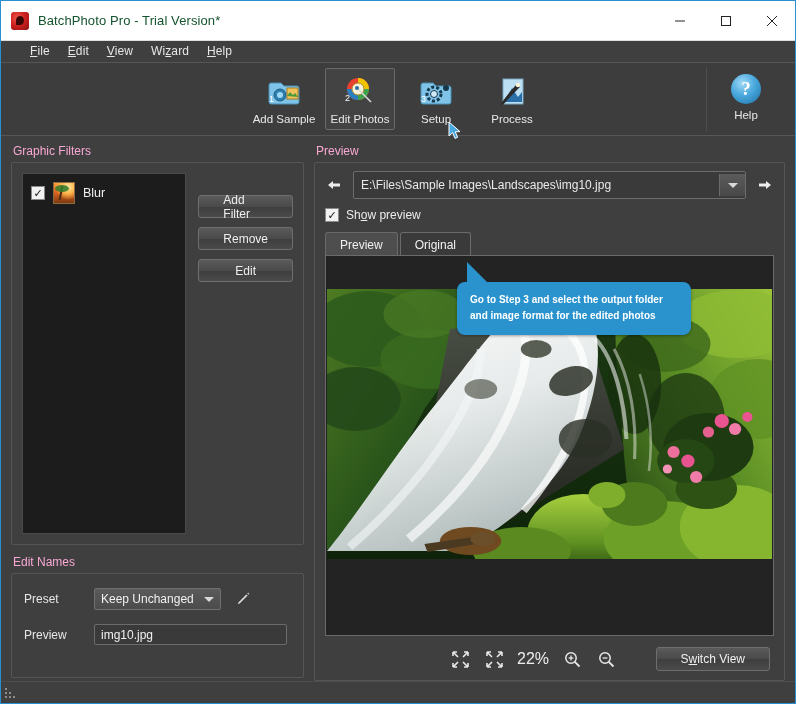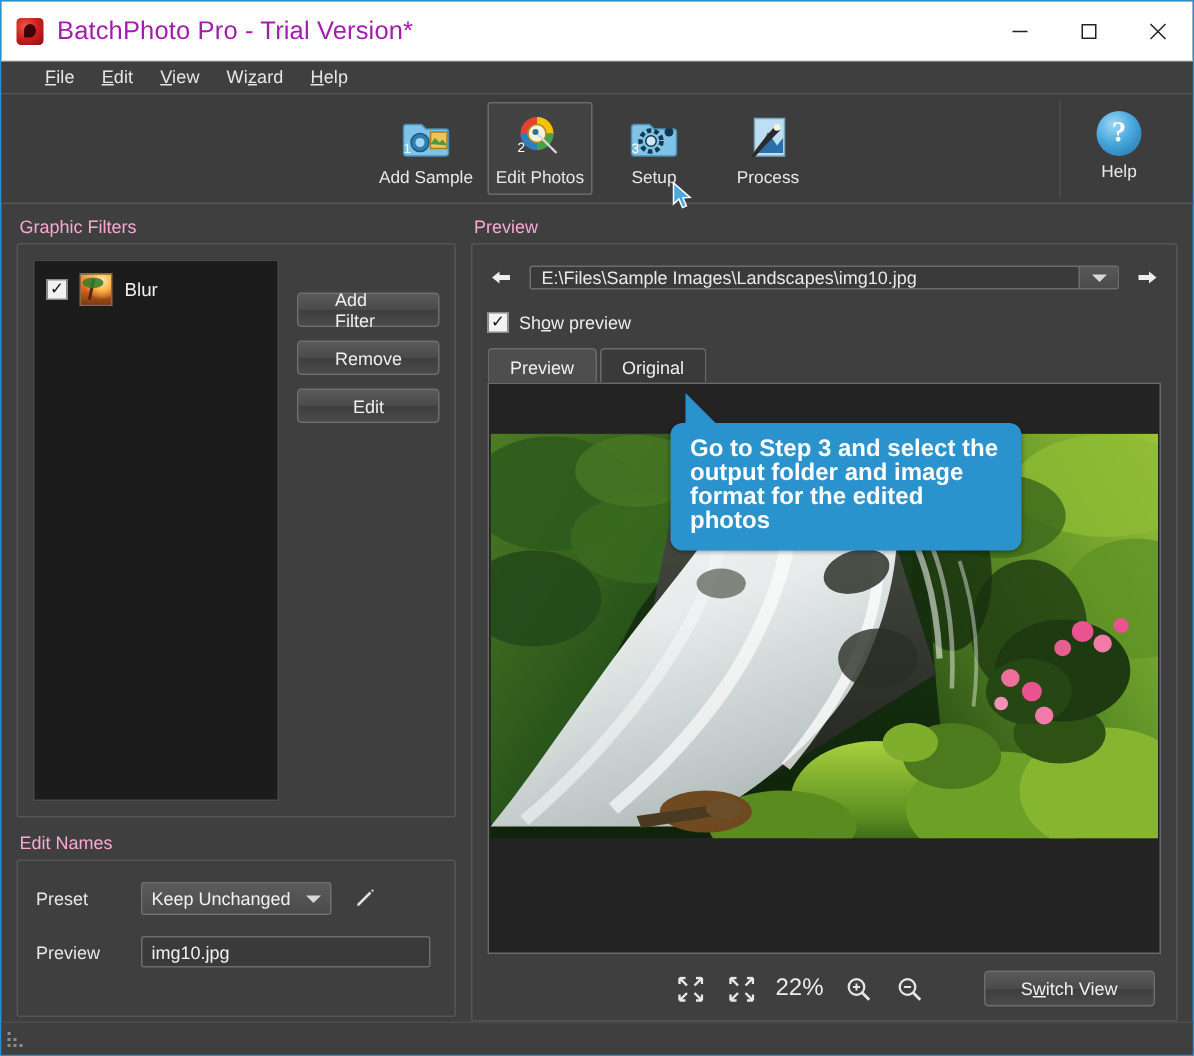--- a/index.html
+++ b/index.html
@@ -29,21 +29,21 @@
     border-radius: 3px;
     background: radial-gradient(circle at 35% 32%, #f05a4a 0%, #cc1f1f 48%, #8d0f10 100%);
     position: relative; flex: 0 0 18px;
   }
   .title-icon::after {
     content: ""; position: absolute; left: 5px; top: 4px;
     width: 8px; height: 9px; border-radius: 50% 50% 50% 0;
     background: #3b0606;
   }
   .title-text {
-    font-size: 17px; color: #a21caf; letter-spacing: 0.1px;
+    font-size: 13px; color: #14532d; letter-spacing: 0.1px;
   }
   .win-buttons { margin-left: auto; display: flex; height: 40px; }
   .win-btn {
     width: 46px; height: 40px; display: flex;
     align-items: center; justify-content: center;
     color: #222; background: transparent;
   }
   .win-btn svg { display: block; }
 
   
@@ -180,21 +180,21 @@
     background: #3a3a3a; border: 1px solid #6c6c6c; border-radius: 2px;
     display: flex; align-items: center; padding: 0 6px;
     color: #f0f0f0; font-size: 12px;
   }
 
   
   .preview-box { flex: 1; padding: 10px 10px 8px 10px; display: flex; flex-direction: column; }
   .path-row { display: flex; align-items: center; gap: 10px; height: 24px; }
   .arrow-btn { width: 18px; height: 18px; position: relative; flex: 0 0 18px; }
   .path-field {
-    flex: 1; height: 16px; background: #3a3a3a;
+    flex: 1; height: 28px; background: #3a3a3a;
     border: 1px solid #6c6c6c; border-radius: 2px;
     display: flex; align-items: center; overflow: hidden;
   }
   .path-text {
     font-size: 12px; color: #e9e9e9; padding-left: 7px; white-space: nowrap;
   }
   .path-caret {
     width: 26px; height: 22px; margin-left: auto; flex: 0 0 26px;
     background: linear-gradient(#5b5b5b, #484848);
     border-left: 1px solid #6c6c6c;
@@ -234,25 +234,25 @@
   }
   .zoom-ico { width: 34px; height: 22px; display: flex; align-items: center; justify-content: center; }
   .zoom-pct { font-size: 16px; color: #ededed; width: 44px; text-align: center; }
   .switch-view {
     margin-left: auto; margin-right: 4px;
     min-width: 98px; height: 24px;
   }
 
   
   .tooltip {
-    position: absolute; left: 446px; top: 146px;
+    position: absolute; left: 456px; top: 146px;
     width: 234px;
     background: #2a93ce; border-radius: 8px;
     padding: 10px 12px 11px 13px;
-    color: #ffffff; font-size: 16px; font-weight: bold;
+    color: #ffffff; font-size: 10px; font-weight: bold;
     line-height: 16px; z-index: 40;
     box-shadow: 0 1px 3px rgba(0,0,0,.35);
   }
   .tooltip .tail {
     position: absolute; left: 10px; top: -20px;
     width: 0; height: 0;
     border-left: 0 solid transparent;
     border-right: 22px solid transparent;
     border-bottom: 22px solid #2a93ce;
   }

